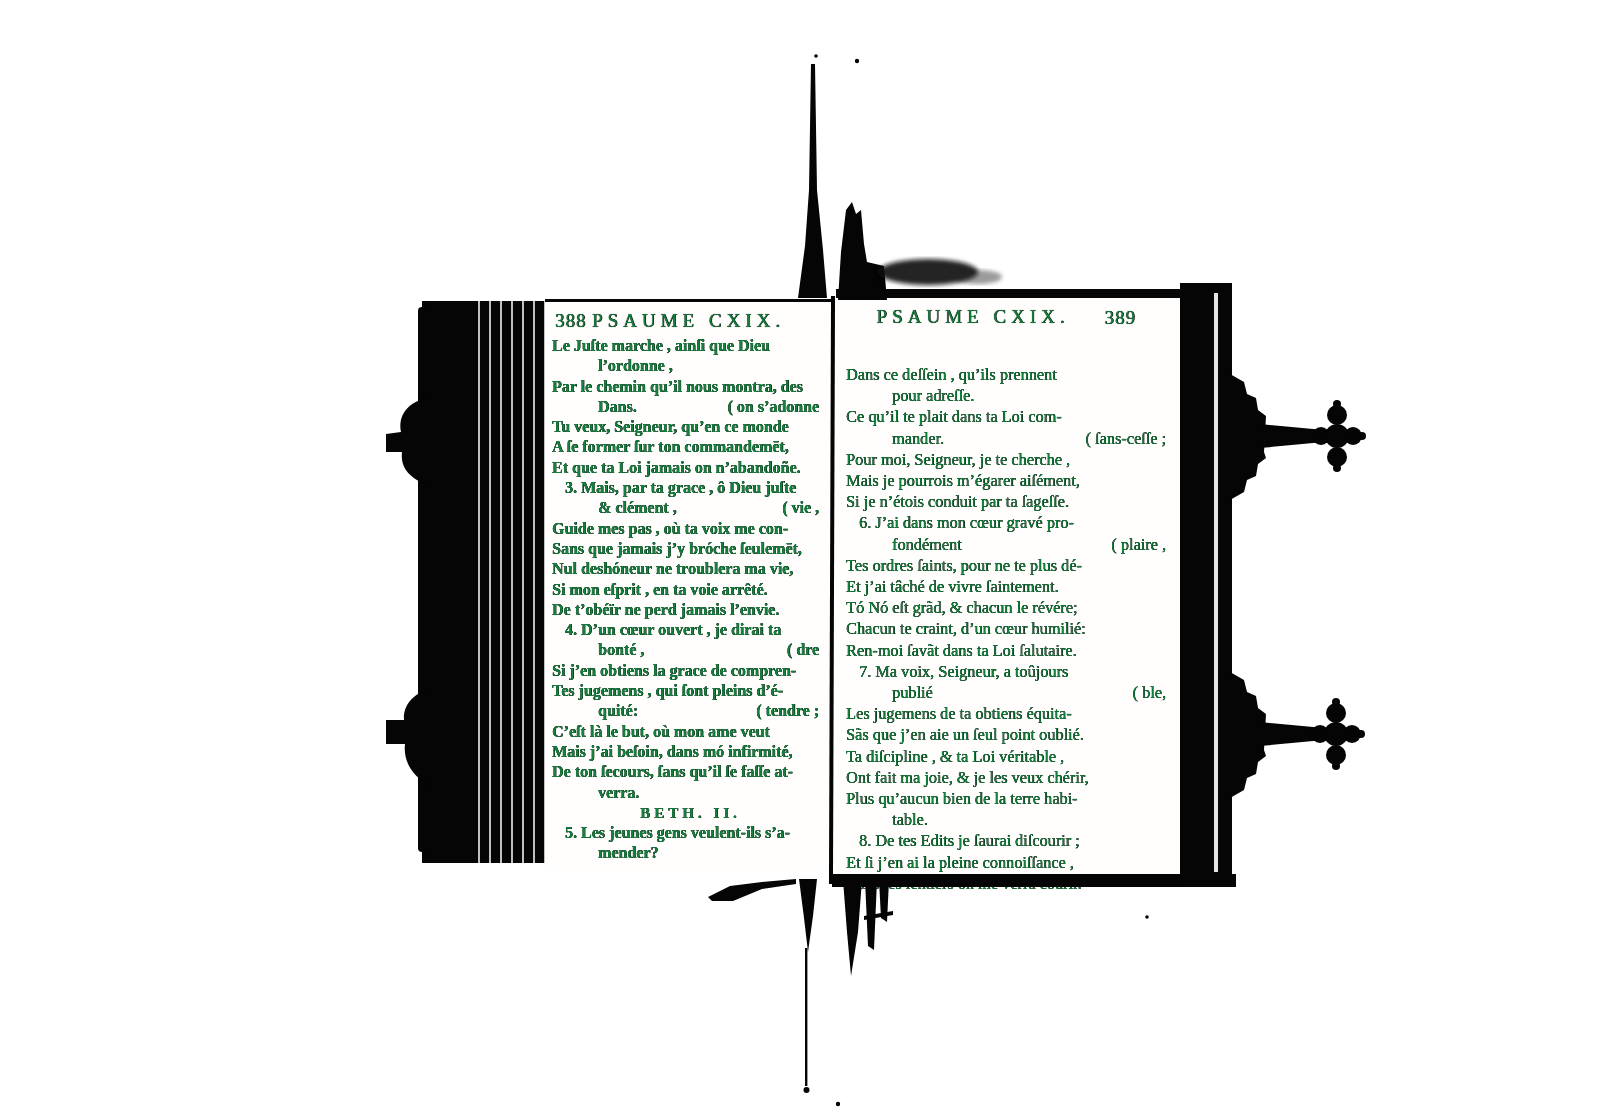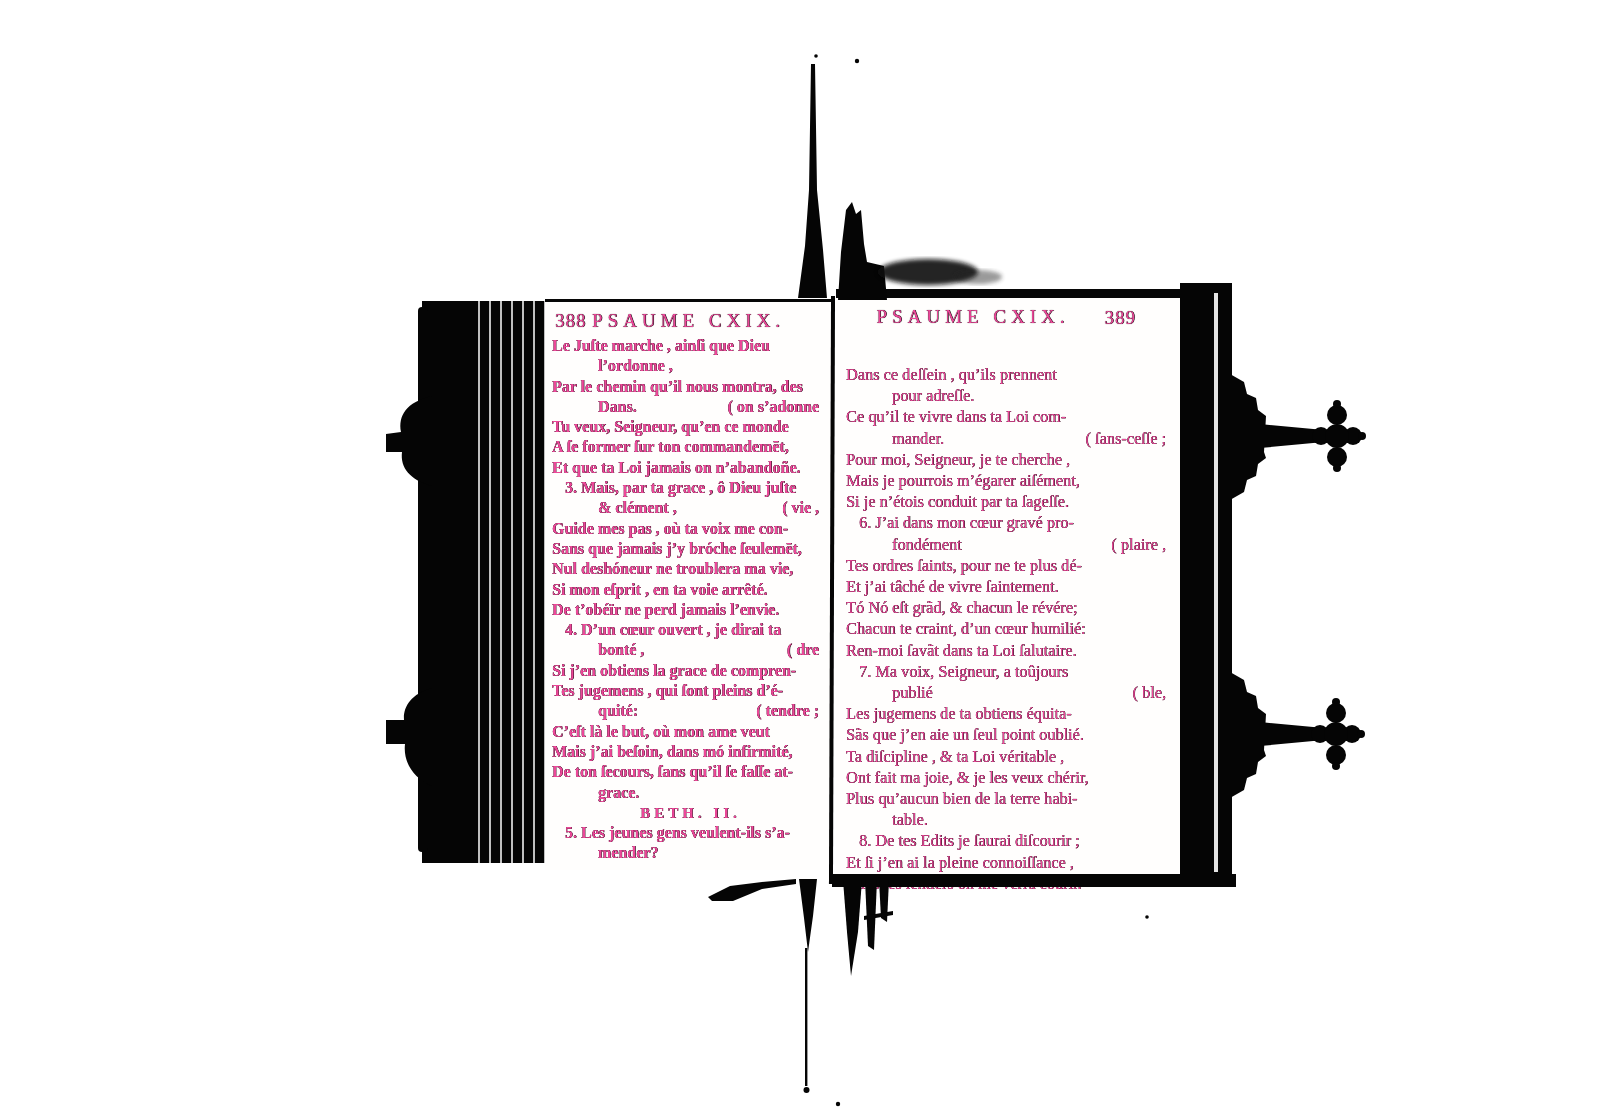--- a/index.html
+++ b/index.html
@@ -1,18 +1,18 @@
 <!DOCTYPE html>
 <html><head>
 <meta charset="utf-8">
 <style>
   html,body{margin:0;padding:0;background:#fff;}
   .canvas{
     position:relative;width:1568px;height:1119px;background:#ffffff;overflow:hidden;
-    font-family:"Liberation Serif","DejaVu Serif",serif;color:#ec4899;
+    font-family:"Liberation Serif","DejaVu Serif",serif;color:#15803d;
   }
   
   .left-edge{position:absolute;left:422px;top:301px;width:123px;height:562px;background:#050505;}
   .left-edge .striations{
     position:absolute;right:0;top:0;width:72px;height:100%;
     background:repeating-linear-gradient(90deg,rgba(255,255,255,0) 0 5px,rgba(255,255,255,.75) 5px 7px,rgba(255,255,255,0) 7px 11px);
   }
   .left-edge .cover-lip{position:absolute;left:-4px;top:6px;width:10px;height:97%;background:#050505;border-radius:4px;}
   .page{position:absolute;background:#fffefd;}
   .page-left{left:545px;top:299px;width:287px;height:568px;border-top:3px solid #070707;}
@@ -83,38 +83,38 @@
         </div>
         <div class="line flush"><span class="t">Si j’en obtiens la grace de compren-</span></div>
         <div class="line flush"><span class="t">Tes jugemens , qui ſont pleins d’é-</span></div>
         <div class="line indent with-catch">
           <span class="t">quité:</span>
           <span class="catch">( tendre ;</span>
         </div>
         <div class="line flush"><span class="t">C’eſt là le but, où mon ame veut</span></div>
         <div class="line flush"><span class="t">Mais j’ai beſoin, dans mó infirmité,</span></div>
         <div class="line flush"><span class="t">De ton ſecours, ſans qu’il ſe faſſe at-</span></div>
-        <div class="line indent"><span class="t">grace.</span></div>
+        <div class="line indent"><span class="t">verra.</span></div>
         <div class="line heading"><span class="t">BETH. II.</span></div>
         <div class="line verse"><span class="t">5. Les jeunes gens veulent-ils s’a-</span></div>
         <div class="line indent"><span class="t">mender?</span></div>
       </div>
   </div>
 
   <div class="gutter"></div>
 
   <div class="page page-right">
     <div class="pg-header">
       <span class="pg-title">PSAUME CXIX.</span>
       <span class="pg-num">389</span>
     </div>
     <div class="lines" id="right-lines">
         <div class="line flush"><span class="t">Dans ce deſſein , qu’ils prennent</span></div>
         <div class="line indent"><span class="t">pour adreſſe.</span></div>
-        <div class="line flush"><span class="t">Ce qu’il te vivre dans ta Loi com-</span></div>
+        <div class="line flush"><span class="t">Ce qu’il te plait dans ta Loi com-</span></div>
         <div class="line indent with-catch">
           <span class="t">mander.</span>
           <span class="catch">( ſans-ceſſe ;</span>
         </div>
         <div class="line flush"><span class="t">Pour moi, Seigneur, je te cherche ,</span></div>
         <div class="line flush"><span class="t">Mais je pourrois m’égarer aiſément,</span></div>
         <div class="line flush"><span class="t">Si je n’étois conduit par ta ſageſſe.</span></div>
         <div class="line verse"><span class="t">6. J’ai dans mon cœur gravé pro-</span></div>
         <div class="line indent with-catch">
           <span class="t">fondément</span>

